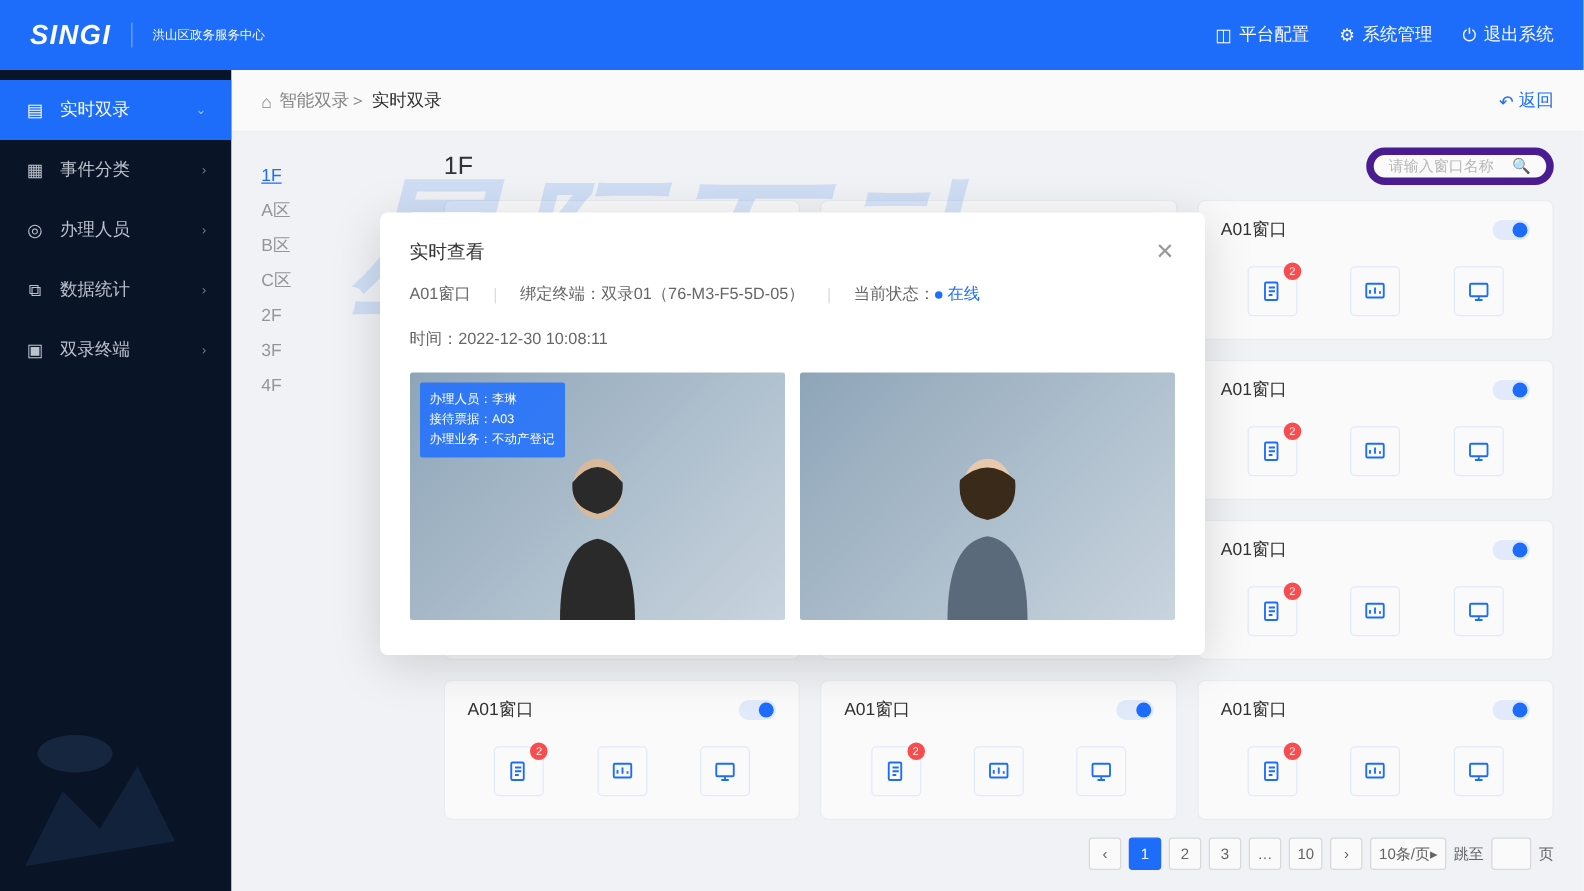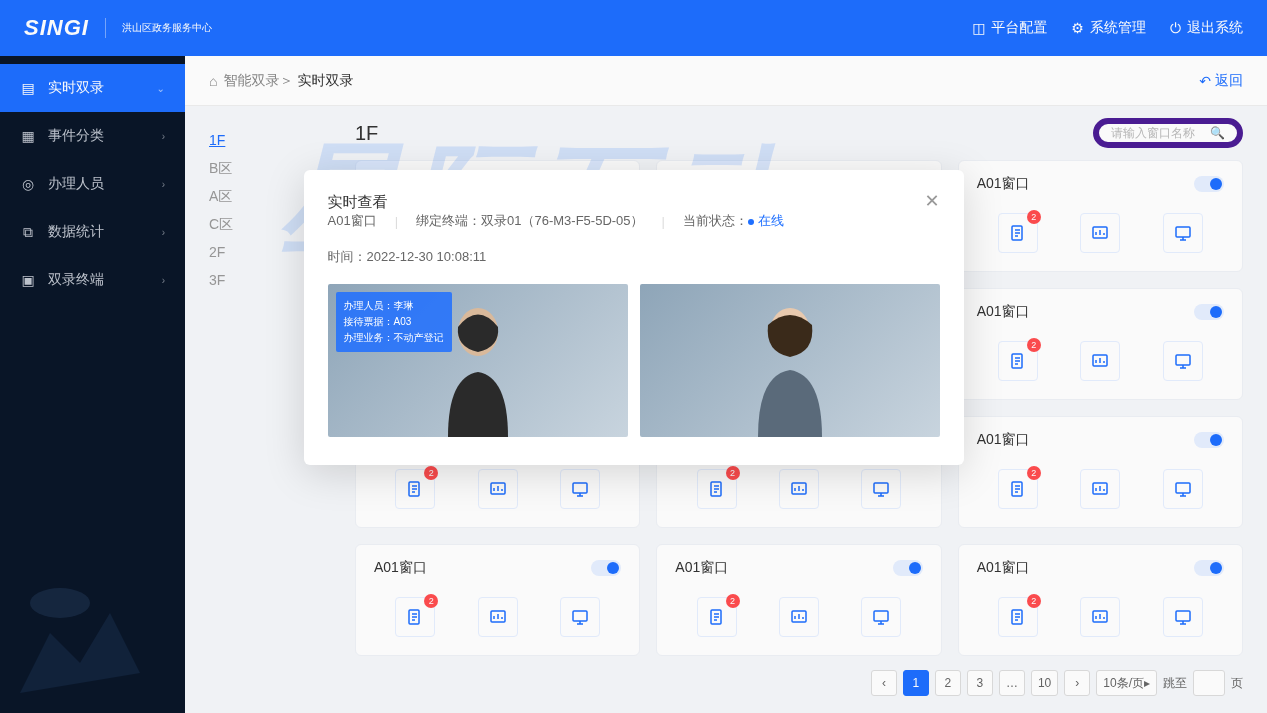--- a/index.html
+++ b/index.html
@@ -39,29 +39,29 @@
 .toggle::after{content:"";position:absolute;right:2px;top:2px;width:12px;height:12px;border-radius:50%;background:#1e6fff}
 .card-actions{display:flex;justify-content:space-around}
 .act{width:40px;height:40px;border:1px solid #e6efff;border-radius:4px;display:flex;align-items:center;justify-content:center;color:#1e6fff;position:relative;cursor:pointer}
 .act .badge{position:absolute;top:-4px;right:-4px;width:14px;height:14px;border-radius:50%;background:#ff4d4f;color:#fff;font-size:9px;display:flex;align-items:center;justify-content:center}
 .pager{margin-top:14px;display:flex;justify-content:flex-end;align-items:center;gap:6px;font-size:12px;color:#666}
 .pg-btn{min-width:26px;height:26px;border:1px solid #ddd;border-radius:3px;display:flex;align-items:center;justify-content:center;background:#fff;cursor:pointer;padding:0 6px}
 .pg-btn.cur{background:#1e6fff;color:#fff;border-color:#1e6fff}
 .pg-input{width:32px;height:26px;border:1px solid #ddd;border-radius:3px;text-align:center}
 .modal-mask{position:absolute;inset:0;background:rgba(0,0,0,.02);display:flex;align-items:flex-start;justify-content:center;padding-top:170px}
 .modal{width:660px;background:#fff;border-radius:6px;box-shadow:0 8px 40px rgba(0,0,0,.15);padding:20px 24px 28px}
-.modal-head{display:flex;align-items:flex-end;}
+.modal-head{display:flex;align-items:center;margin-bottom:14px}
 .modal-title{font-size:15px;color:#333}
 .modal-close{margin-left:auto;font-size:18px;color:#999;cursor:pointer}
 .modal-info{font-size:13px;color:#666;display:flex;align-items:center;gap:18px;margin-bottom:18px;flex-wrap:wrap}
 .modal-info .sep{color:#ddd}
 .dot-online{display:inline-block;width:6px;height:6px;border-radius:50%;background:#1e6fff;margin-right:4px;vertical-align:middle}
 .online-txt{color:#1e6fff}
 .feeds{display:flex;gap:12px}
-.feed{flex:1;height:153px;background:linear-gradient(135deg,#8ea5b8,#c8d4de);border-radius:2px;position:relative;overflow:hidden}
+.feed{flex:1;height:198px;background:linear-gradient(135deg,#8ea5b8,#c8d4de);border-radius:2px;position:relative;overflow:hidden}
 .feed-overlay{position:absolute;top:8px;left:8px;background:rgba(30,111,255,.85);color:#fff;font-size:10px;padding:6px 8px;line-height:1.6;border-radius:2px}
 .person{position:absolute;bottom:0;left:50%;transform:translateX(-50%);width:100px;height:140px}
 .watermark{position:absolute;top:120px;left:280px;font-size:120px;font-weight:700;font-style:italic;color:rgba(30,111,255,.15);pointer-events:none;letter-spacing:8px;white-space:nowrap}
 .watermark2{position:absolute;top:340px;left:430px;font-size:80px;font-weight:700;color:rgba(30,111,255,.12);pointer-events:none;letter-spacing:6px}
 </style>
 </head>
 <body>
 
 <div class="header">
   <span class="logo">SINGI</span>
@@ -126,25 +126,26 @@
       <span class="crumb-cur">实时双录</span>
       <span class="back-link">
           <span>↶</span>
           <span>返回</span>
         </span>
     </div>
 
     <div class="main">
       <div class="floor-nav">
         <div class="sel">1F</div>
+        <div>A区</div>
         <div>B区</div>
-        <div>A区</div>
         <div>C区</div>
         <div>2F</div>
         <div>3F</div>
+        <div>4F</div>
       </div>
 
       <div class="panel">
         <div class="panel-head">
           <span class="panel-title">1F</span>
           <div class="search-box">
             <span>请输入窗口名称</span>
             <span class="sic">🔍</span>
           </div>
         </div>

